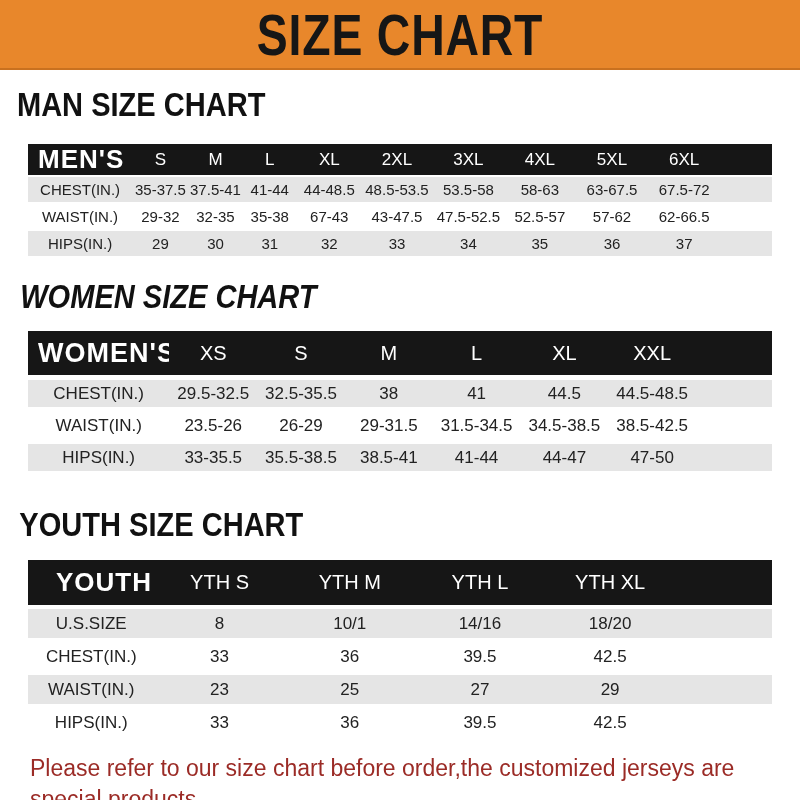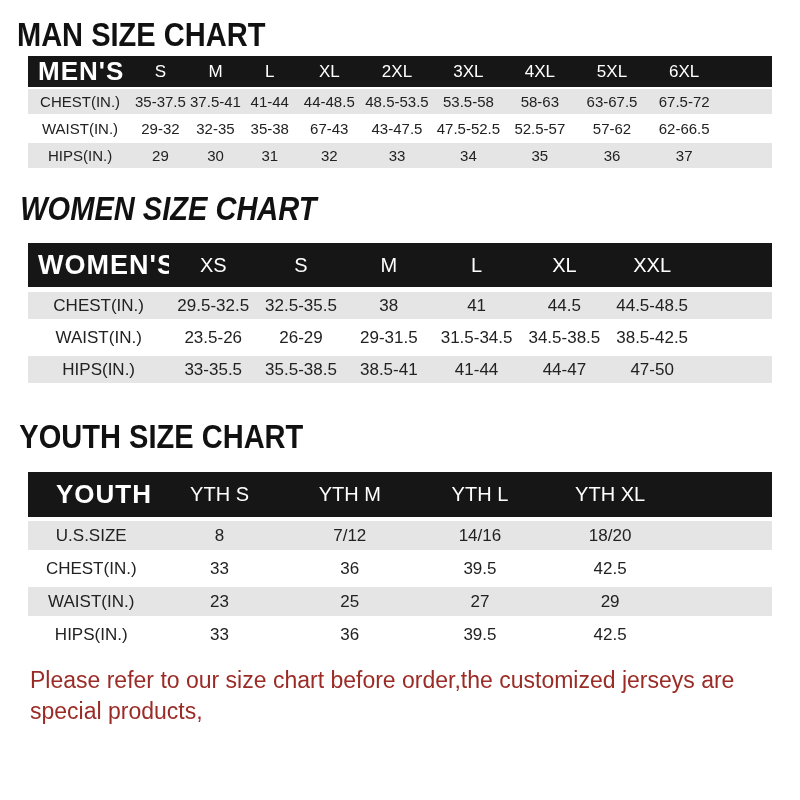--- a/index.html
+++ b/index.html
@@ -67,21 +67,21 @@
     text-align: left;
     padding-left: 10px;
     font-weight: bold;
     letter-spacing: 1px;
   }
   .size-table tbody tr:nth-child(odd) td { background: #E5E5E5; }
   .size-table tbody tr:nth-child(even) td { background: #ffffff; }
   .size-table tbody td { color: #222222; }
 
   
-  .men-table { border-spacing: 0 2px; margin-top: 0; }
+  .men-table { border-spacing: 0 2px; margin-top: 18px; }
   .men-table thead th { height: 30px; font-size: 17px; }
   .men-table thead th.corner { font-size: 26px; }
   .men-table tbody td { height: 25px; font-size: 15px; }
 
   
   .women-table { border-spacing: 0 5px; margin-top: 10px; }
   .women-table thead th { height: 44px; font-size: 20px; }
   .women-table thead th.corner { font-size: 27px; }
   .women-table tbody td { height: 27px; font-size: 17px; }
 
@@ -102,20 +102,23 @@
     color: #9B2B26;
     font-size: 23px;
     line-height: 31px;
   }
 </style>
 </head>
 <body>
 
 <div class="page">
 
+  <div class="banner">
+    <span class="banner-title">SIZE CHART</span>
+  </div>
 
   <div class="section-heading">
     <span>MAN SIZE CHART</span>
   </div>
 
   <table class="size-table men-table">
     <colgroup>
       <col style="width:14%">
         <col style="width:7.6%">
         <col style="width:7.2%">
@@ -267,21 +270,21 @@
         <th>YTH M</th>
         <th>YTH L</th>
         <th>YTH XL</th>
         <th></th>
       </tr>
     </thead>
     <tbody>
       <tr>
         <td>U.S.SIZE</td>
         <td>8</td>
-        <td>7/12</td>
+        <td>10/1</td>
         <td>14/16</td>
         <td>18/20</td>
         <td></td>
       </tr>
       <tr>
         <td>CHEST(IN.)</td>
         <td>33</td>
         <td>36</td>
         <td>39.5</td>
         <td>42.5</td>

